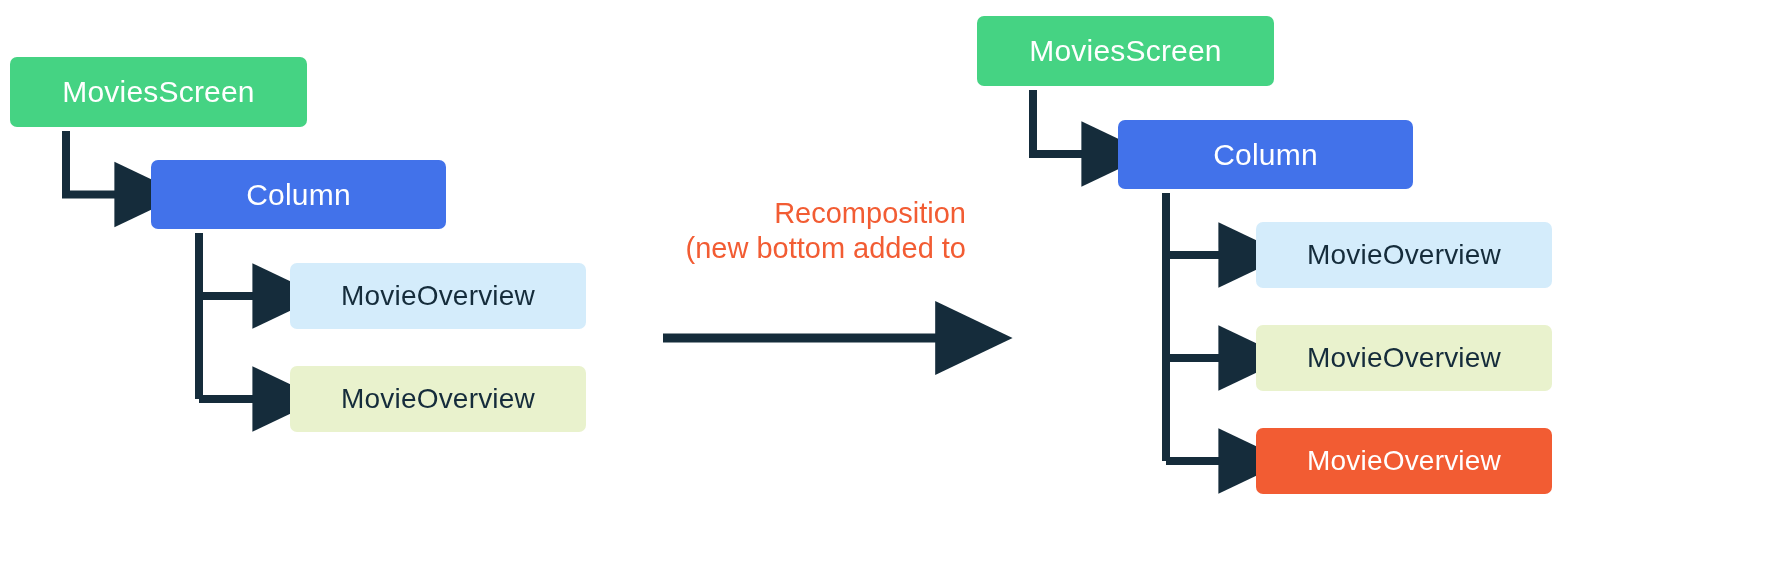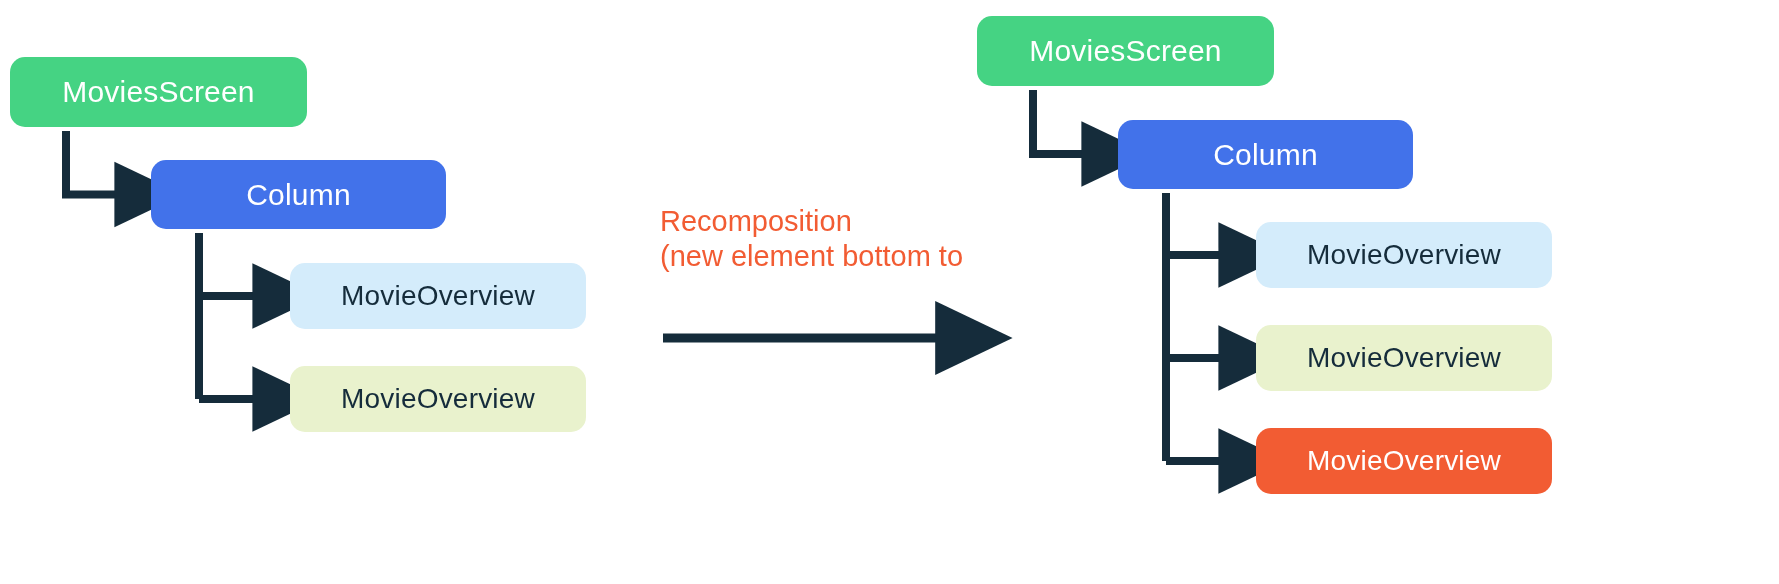--- a/index.html
+++ b/index.html
@@ -12,21 +12,21 @@
   }
   #canvas {
     position: relative;
     width: 1779px;
     height: 584px;
     background: #ffffff;
     overflow: hidden;
   }
   .node {
     position: absolute;
-    border-radius: 15px;
+    border-radius: 7px;
     display: flex;
     align-items: center;
     justify-content: center;
     box-sizing: border-box;
     white-space: nowrap;
     letter-spacing: 0.2px;
   }
   .node-label {
     display: block;
     line-height: 1;
@@ -35,24 +35,23 @@
     position: absolute;
     left: 0;
     top: 0;
     width: 1779px;
     height: 584px;
     pointer-events: none;
     overflow: visible;
   }
   .caption {
     position: absolute;
-    text-align: left;
+    text-align: right;
     line-height: 1.22;
     white-space: nowrap;
-    margin-top: 8px;
   }
   .caption-line {
     display: block;
   }
 </style>
 </head>
 <body>
 
 <div id="canvas">
 
@@ -100,21 +99,21 @@
   <div class="node" style="left:290px; top:263px; width:296px; height:66px; background:#d4ecfb; color:#152c3b; font-size:28px;">
     <span class="node-label">MovieOverview</span>
   </div>
 
   <div class="node" style="left:290px; top:366px; width:296px; height:66px; background:#e9f2cd; color:#152c3b; font-size:28px;">
     <span class="node-label">MovieOverview</span>
   </div>
 
   <div class="caption" style="left:660px; top:196px; width:306px; color:#f25c33; font-size:29px;">
     <span class="caption-line">Recomposition</span>
-    <span class="caption-line">(new element bottom to</span>
+    <span class="caption-line">(new bottom added to</span>
   </div>
 
   <div class="node" style="left:977px; top:16px; width:297px; height:70px; background:#45d383; color:#ffffff; font-size:30px;">
     <span class="node-label">MoviesScreen</span>
   </div>
 
   <div class="node" style="left:1118px; top:120px; width:295px; height:69px; background:#4272ea; color:#ffffff; font-size:30px;">
     <span class="node-label">Column</span>
   </div>
 

